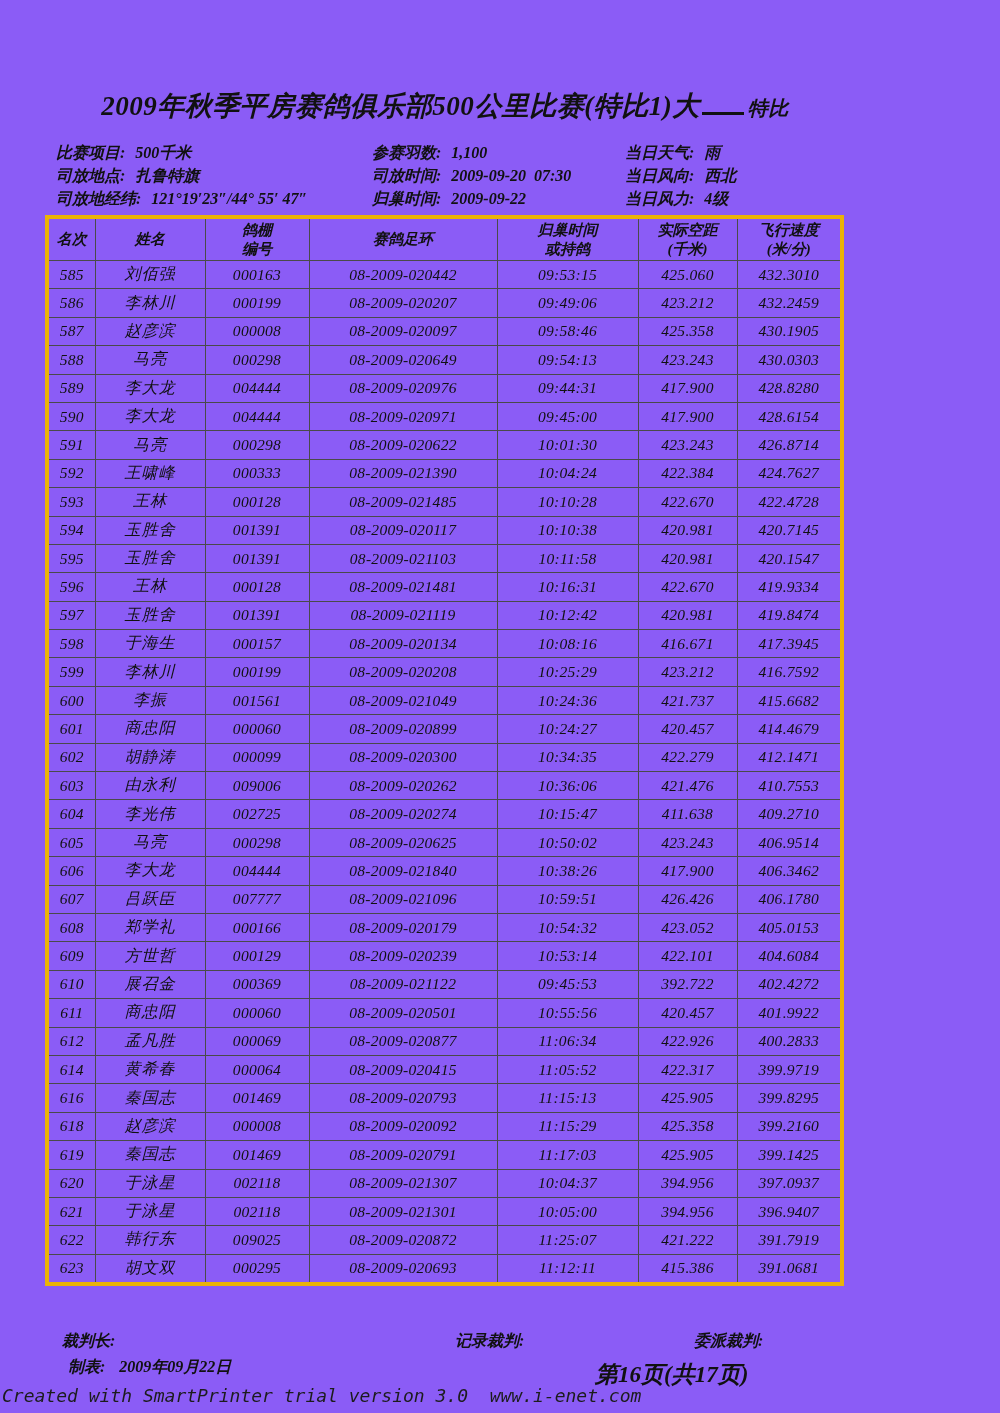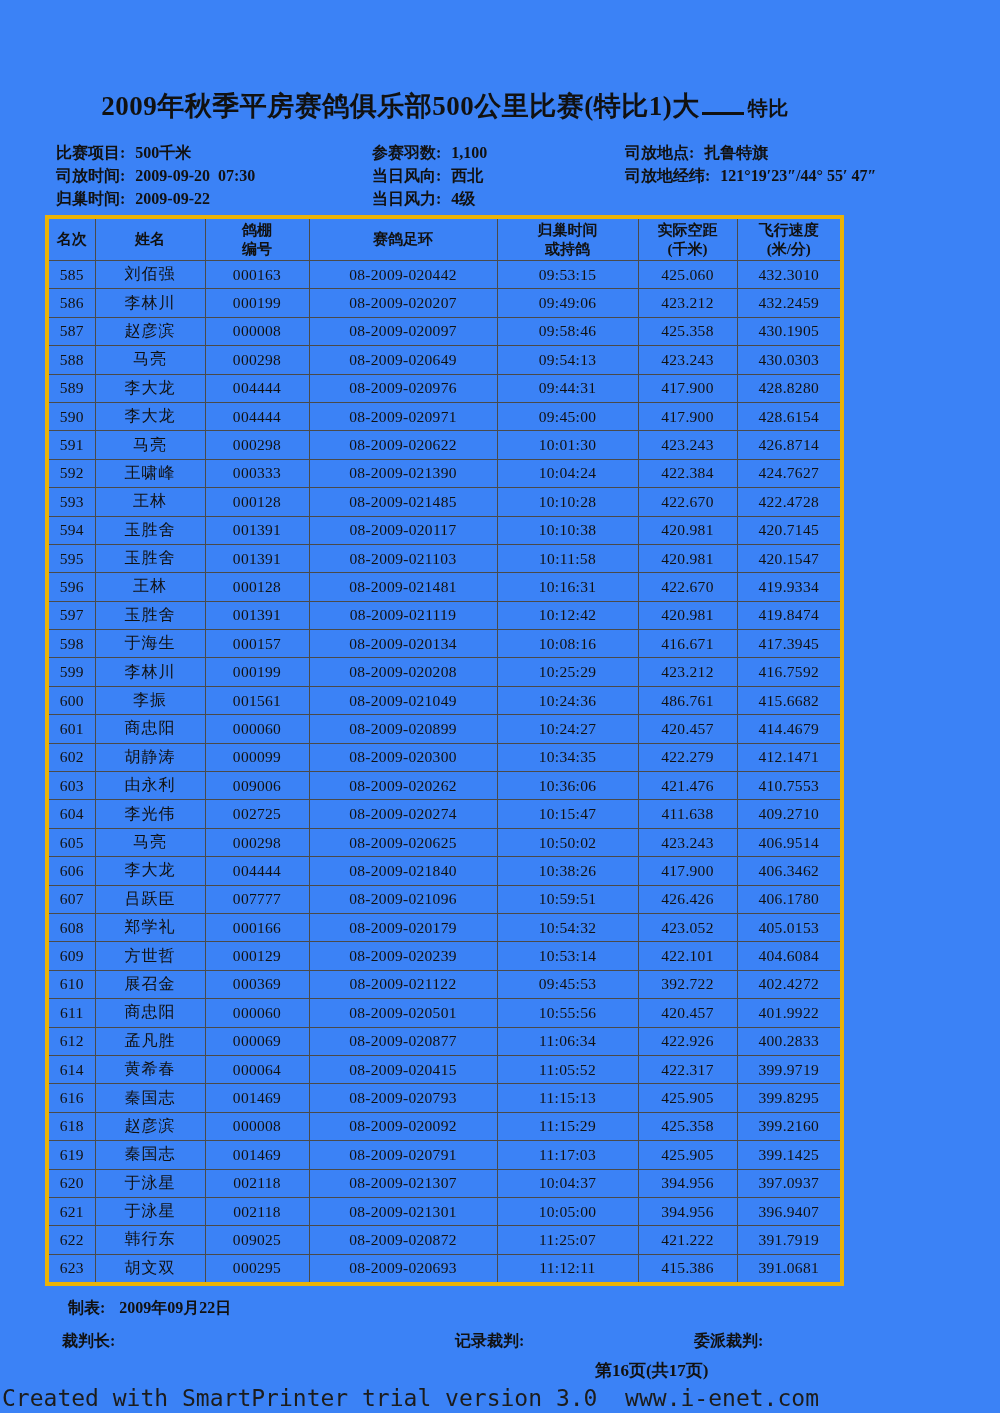--- a/index.html
+++ b/index.html
@@ -1,19 +1,20 @@
 <!DOCTYPE html>
 <html><head>
 <meta charset="utf-8">
 <style>
   html,body { margin:0; padding:0; background:#ffffff; }
   .page {
-    position:relative; width:1000px; height:1413px; background:#3b82f6;
+    position:relative; width:1000px; height:1413px; background:#8b5cf6;
     font-family:"Liberation Serif","DejaVu Serif",serif; color:#111;
     overflow:hidden;
+    font-style:italic;
   }
   .title-wrap {
     position:absolute; left:45px; top:88px; width:800px; text-align:center;
     font-weight:bold; font-size:27px; letter-spacing:0.5px; white-space:nowrap;
   }
   .title-blank {
     display:inline-block; width:42px; border-bottom:3px solid #111;
     height:20px; margin:0 4px 0 2px; vertical-align:baseline;
   }
   .title-suffix { font-size:20px; font-weight:bold; }
@@ -36,39 +37,40 @@
   table.results th {
     font-size:15px; font-weight:600; line-height:19px; height:41px;
     white-space:pre-line;
   }
   table.results td { font-size:15.5px; height:27.4px; letter-spacing:0.3px; }
   table.results td.name { font-size:16px; letter-spacing:1px; }
   .footer-judges { position:absolute; top:1331px; left:0; width:1000px; font-size:16px; font-weight:600; }
   .judge-chief   { position:absolute; left:62px; }
   .judge-record  { position:absolute; left:455px; }
   .judge-assigned{ position:absolute; left:694px; }
-  .footer-made { position:absolute; top:1298px; left:68px; font-size:16px; font-weight:600; }
+  .footer-made { position:absolute; top:1357px; left:68px; font-size:16px; font-weight:600; }
   .footer-made .date { margin-left:14px; }
-  .page-indicator { position:absolute; top:1359px; left:595px; font-size:17px; font-weight:600;text-align:right; }
+  .page-indicator { position:absolute; top:1359px; left:595px; font-size:23px; font-weight:600;text-align:right; }
   .watermark {
     position:absolute; left:2px; top:1385px;
     font-family:"DejaVu Sans Mono","Liberation Mono",monospace;
-    font-size:23px; color:#1c1c1c; white-space:pre;
+    font-size:18px; color:#1c1c1c; white-space:pre;
   }
 </style>
 </head>
 <body>
 
 <div class="page">
 
   <div class="title-wrap"><span>2009年秋季平房赛鸽俱乐部500公里比赛(特比1)大</span><span class="title-blank"></span><span class="title-suffix">特比</span></div>
 
   <div class="info-grid" id="info-grid">
       <div><span class="info-label">比赛项目:</span><span class="info-value">500千米</span></div>
       <div><span class="info-label">参赛羽数:</span><span class="info-value">1,100</span></div>
+      <div><span class="info-label">当日天气:</span><span class="info-value">雨</span></div>
       <div><span class="info-label">司放地点:</span><span class="info-value">扎鲁特旗</span></div>
       <div><span class="info-label">司放时间:</span><span class="info-value">2009-09-20  07:30</span></div>
       <div><span class="info-label">当日风向:</span><span class="info-value">西北</span></div>
       <div><span class="info-label">司放地经纬:</span><span class="info-value">121°19′23″/44° 55′ 47″</span></div>
       <div><span class="info-label">归巢时间:</span><span class="info-value">2009-09-22</span></div>
       <div><span class="info-label">当日风力:</span><span class="info-value">4级</span></div>
     </div>
 
   <table class="results">
     <colgroup>
@@ -230,21 +232,21 @@
           <td>10:25:29</td>
           <td>423.212</td>
           <td>416.7592</td>
         </tr>
         <tr>
           <td>600</td>
           <td class="name">李振</td>
           <td>001561</td>
           <td>08-2009-021049</td>
           <td>10:24:36</td>
-          <td>486.761</td>
+          <td>421.737</td>
           <td>415.6682</td>
         </tr>
         <tr>
           <td>601</td>
           <td class="name">商忠阳</td>
           <td>000060</td>
           <td>08-2009-020899</td>
           <td>10:24:27</td>
           <td>420.457</td>
           <td>414.4679</td>

